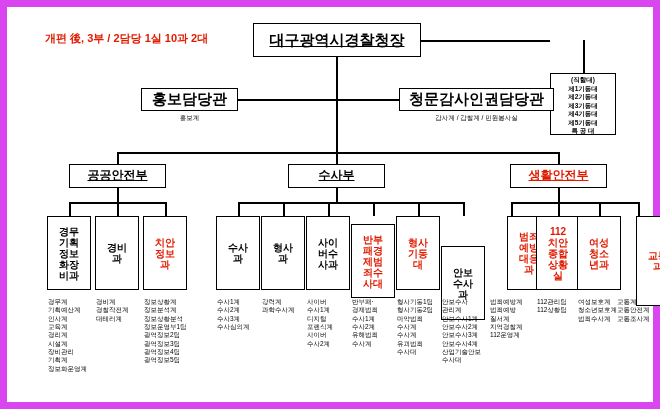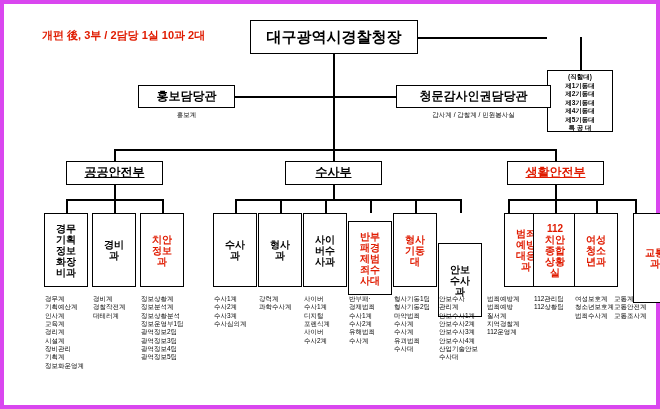--- a/index.html
+++ b/index.html
@@ -10,21 +10,21 @@
     width: 660px;
     height: 409px;
     background: #ffffff;
     font-family: "Liberation Sans", sans-serif;
     overflow: hidden;
   }
   #root {
     position: relative;
     width: 660px;
     height: 409px;
-    border: 4px solid #d946ef;
+    border: 7px solid #d946ef;
     box-sizing: border-box;
     background: #ffffff;
   }
   .abs { position: absolute; box-sizing: border-box; }
 
   
   .box {
     border: 1.5px solid #000;
     background: #fff;
     display: flex;
@@ -67,22 +67,22 @@
     background: #fff;
     font-size: 6.5px;
     line-height: 1.32;
     text-align: center;
     font-weight: bold;
     color: #000;
     padding: 2px 3px;
     white-space: pre-line;
   }
 
-  .title-box { font-size: 15px; }
-  .l2-box { font-size: 12px; }
+  .title-box { font-size: 15px; text-decoration: underline; }
+  .l2-box { font-size: 15px; }
   .l3-box { font-size: 12px; text-decoration: underline; }
   .leaf-box { font-size: 10px; }
 </style>
 </head>
 <body>
 
 <div id="root">
 
   <div class="abs caption" style="left:38px; top:24px;">개편 後, 3부 / 2담당 1실 10과 2대</div>
 

